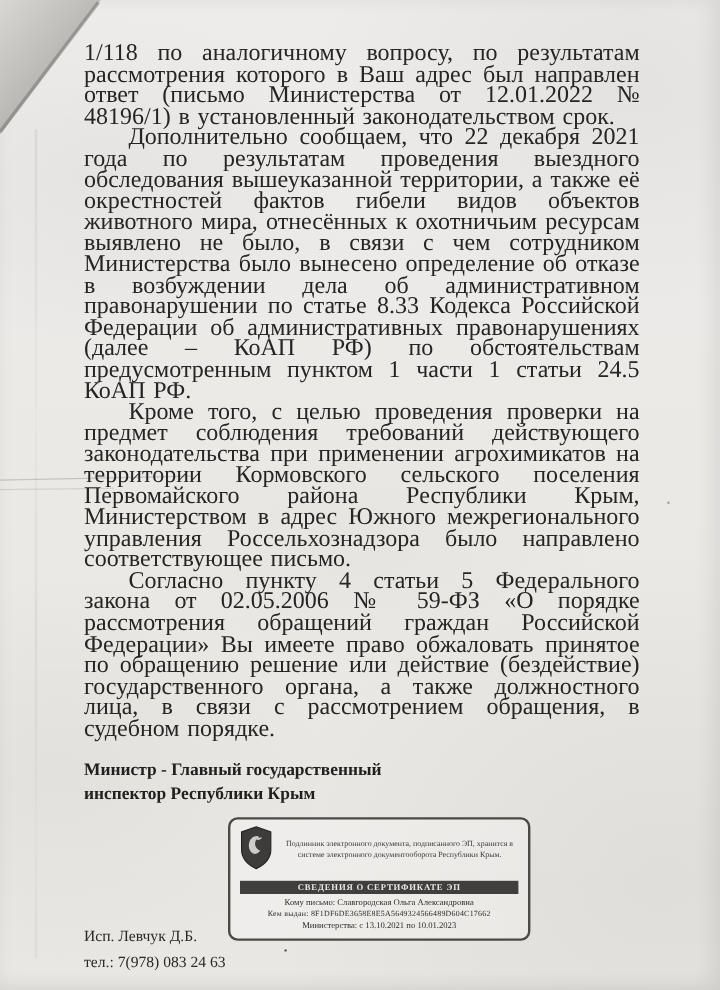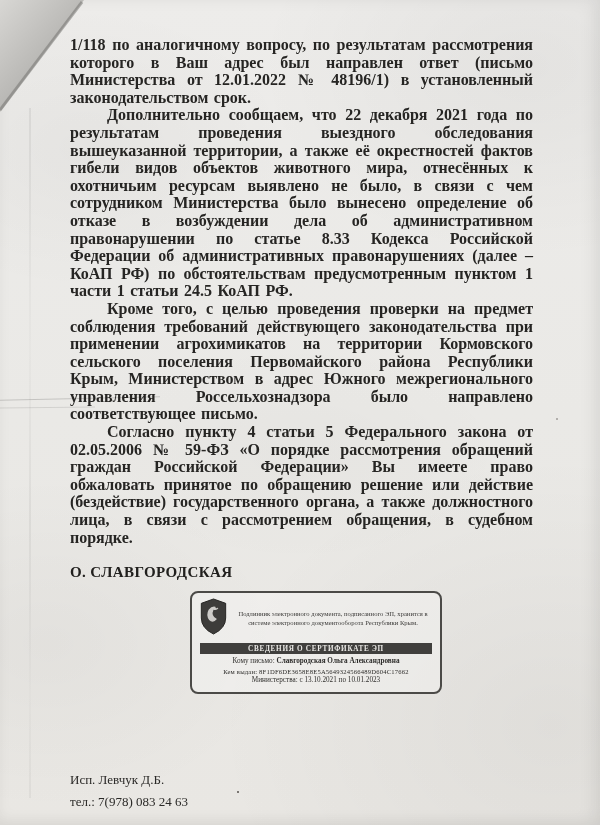--- a/index.html
+++ b/index.html
@@ -16,35 +16,35 @@
     font-family:"Liberation Serif", serif;
   }
   .fold-corner{position:absolute;left:0;top:0;width:100px;height:120px;pointer-events:none;}
   .crease-v{position:absolute;left:29px;top:108px;width:2px;height:690px;opacity:.45;
     background:linear-gradient(180deg,rgba(0,0,0,.14),rgba(0,0,0,.04) 35%,rgba(0,0,0,.12) 60%,rgba(0,0,0,.03) 85%,rgba(0,0,0,.10));}
   .crease-h1{position:absolute;left:0;top:398px;width:160px;height:1px;background:rgba(0,0,0,.16);transform:rotate(-1.2deg);}
   .crease-h2{position:absolute;left:0;top:407px;width:95px;height:1px;background:rgba(0,0,0,.10);transform:rotate(-0.6deg);}
   .speck{position:absolute;width:2px;height:2px;border-radius:50%;background:#56524e;}
 
   .content{position:absolute;left:70px;top:36px;width:463px;color:#262523;}
-  .content p{margin:0;text-align:justify;font-size:16px;line-height:17.6px;word-spacing:1.5px;font-weight:bold;}
+  .content p{margin:0;text-align:justify;font-size:20px;line-height:17.6px;word-spacing:1.5px;}
   .content p.indent{text-indent:37px;}
 
   .sig-row{display:flex;justify-content:space-between;margin-top:15px;font-weight:bold;color:#21201e;}
   .sig-title{width:310px;font-size:14.5px;line-height:20px;}
   .sig-name{white-space:nowrap;font-size:15px;line-height:20px;letter-spacing:.4px;padding-top:1px;}
 
   .stamp{width:236px;margin:9px 16px 0 120px;border:2px solid #4b4a47;border-radius:8px;
     padding:5px 6px 6px;background:rgba(255,255,255,.28);color:#2e2d2b;}
   .stamp-top{display:flex;align-items:center;gap:7px;padding:0 2px;}
   .stamp-note{flex:1;text-align:center;font-size:6.6px;line-height:8.6px;color:#3c3b39;}
   .stamp-band{margin:4px 2px 3px;background:#403f3d;color:#eae9e6;text-align:center;
     font-size:7.2px;font-weight:bold;letter-spacing:.7px;padding:2px 0 1px;}
   .stamp-line{text-align:center;font-size:7.2px;line-height:9.6px;color:#2e2d2b;}
-  .stamp-line .strong{font-weight:bold;}
+  .stamp-line .strong{font-weight:normal;}
   .stamp-line.hex{font-size:6.6px;letter-spacing:.2px;}
 
   .footer{position:absolute;left:70px;top:769px;font-size:13px;line-height:21.5px;color:#2a2927;}
 </style>
 </head>
 <body>
 
 <div class="page">
 
   <div class="fold-corner">
@@ -66,21 +66,21 @@
   <div class="speck" style="left:237px;top:791px;"></div>
   <div class="speck" style="left:556px;top:418px;opacity:.5;"></div>
 
   <div class="content">
     <p>1/118 по аналогичному вопросу, по результатам рассмотрения которого в Ваш адрес был направлен ответ (письмо Министерства от 12.01.2022 № 48196/1) в установленный законодательством срок.</p>
     <p class="indent">Дополнительно сообщаем, что 22 декабря 2021 года по результатам проведения выездного обследования вышеуказанной территории, а также её окрестностей фактов гибели видов объектов животного мира, отнесённых к охотничьим ресурсам выявлено не было, в связи с чем сотрудником Министерства было вынесено определение об отказе в возбуждении дела об административном правонарушении по статье 8.33 Кодекса Российской Федерации об административных правонарушениях (далее – КоАП РФ) по обстоятельствам предусмотренным пунктом 1 части 1 статьи 24.5 КоАП РФ.</p>
     <p class="indent">Кроме того, с целью проведения проверки на предмет соблюдения требований действующего законодательства при применении агрохимикатов на территории Кормовского сельского поселения Первомайского района Республики Крым, Министерством в адрес Южного межрегионального управления Россельхознадзора было направлено соответствующее письмо.</p>
     <p class="indent">Согласно пункту 4 статьи 5 Федерального закона от 02.05.2006 № 59-ФЗ «О порядке рассмотрения обращений граждан Российской Федерации» Вы имеете право обжаловать принятое по обращению решение или действие (бездействие) государственного органа, а также должностного лица, в связи с рассмотрением обращения, в судебном порядке.</p>
 
     <div class="sig-row">
-      <div class="sig-name">О. СЛАВГОРОДСКАЯ</div>
+      <div class="sig-title">Министр - Главный государственный инспектор Республики Крым</div>
     </div>
 
     <div class="stamp">
       <div class="stamp-top">
         <span>
           <svg width="27" height="37" viewBox="0 0 27 38">
             <path d="M13.5 1 L26 5.5 V20.5 Q26 31 13.5 37 Q1 31 1 20.5 V5.5 Z" fill="#3d3c3a" stroke="#252422" stroke-width="1"></path>
             <path d="M8.5 12 Q13 6.5 18.5 10.5 Q17 13 13.5 12 Q10.5 18.5 17 21.5 Q13 26.5 9 22.5 Q5.5 17.5 8.5 12 Z" fill="#d9d8d5" opacity="0.92"></path>
             <circle cx="16.5" cy="9.5" r="1" fill="#3d3c3a"></circle>
           </svg>

